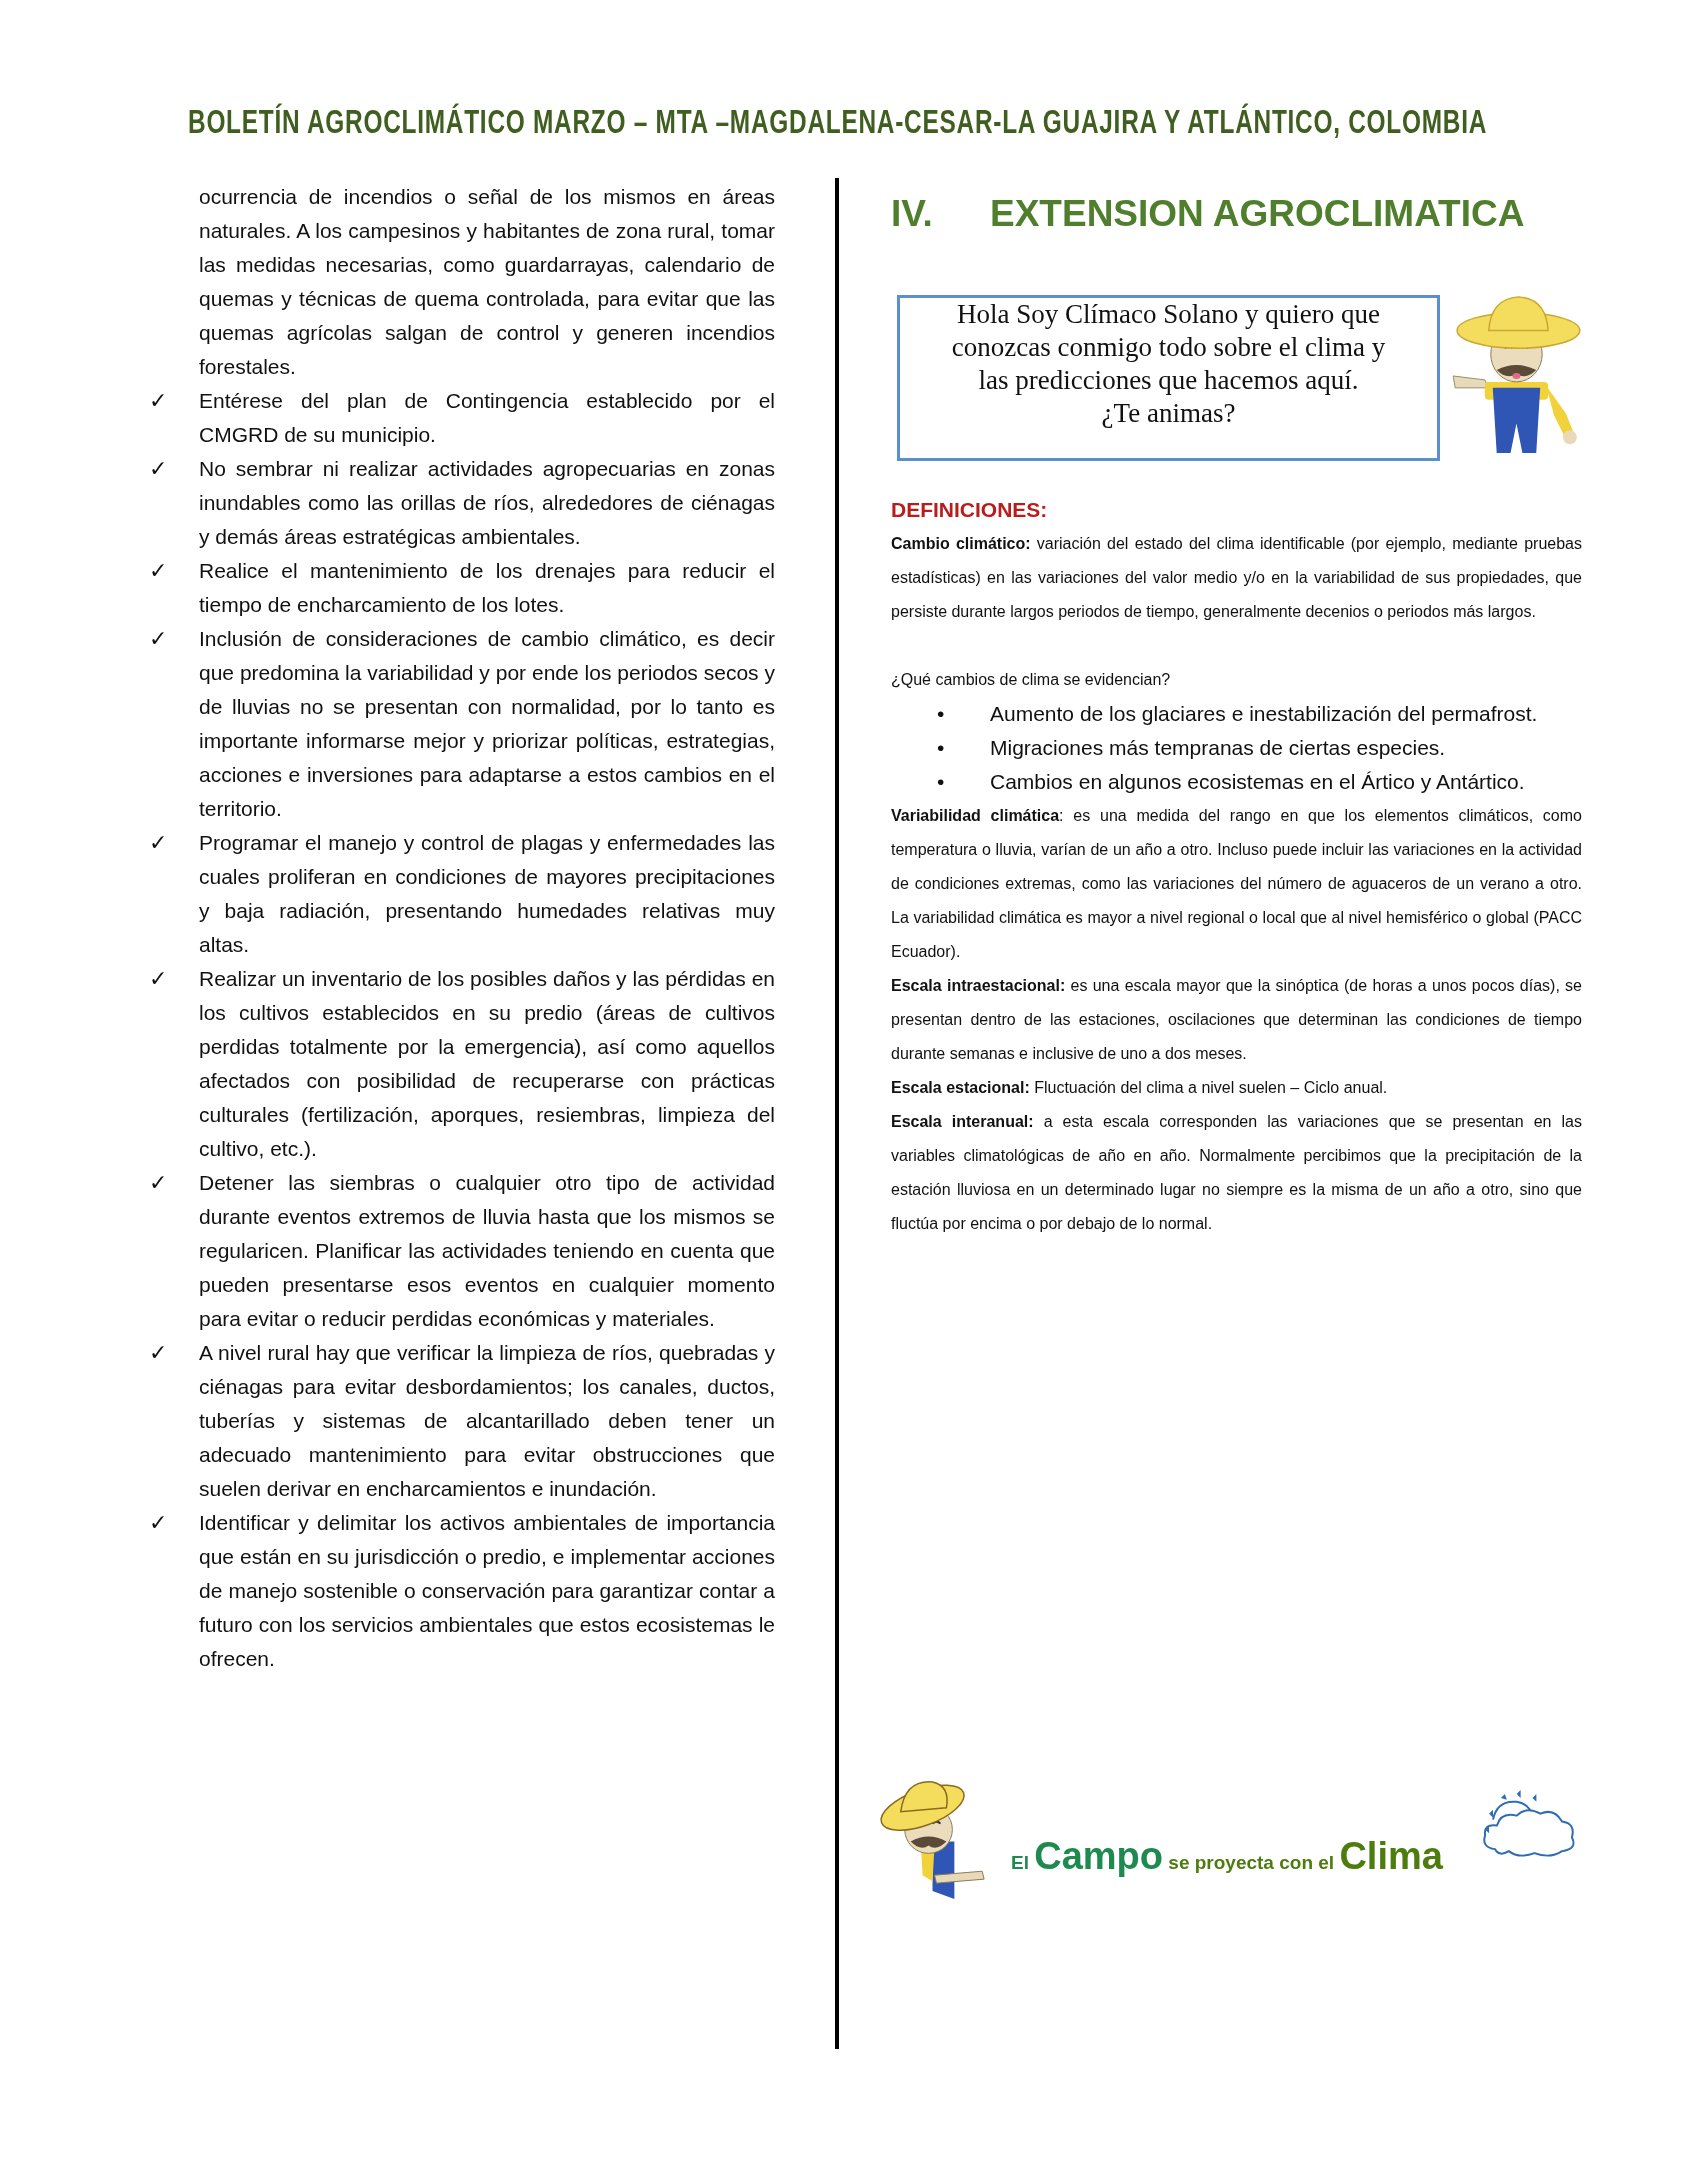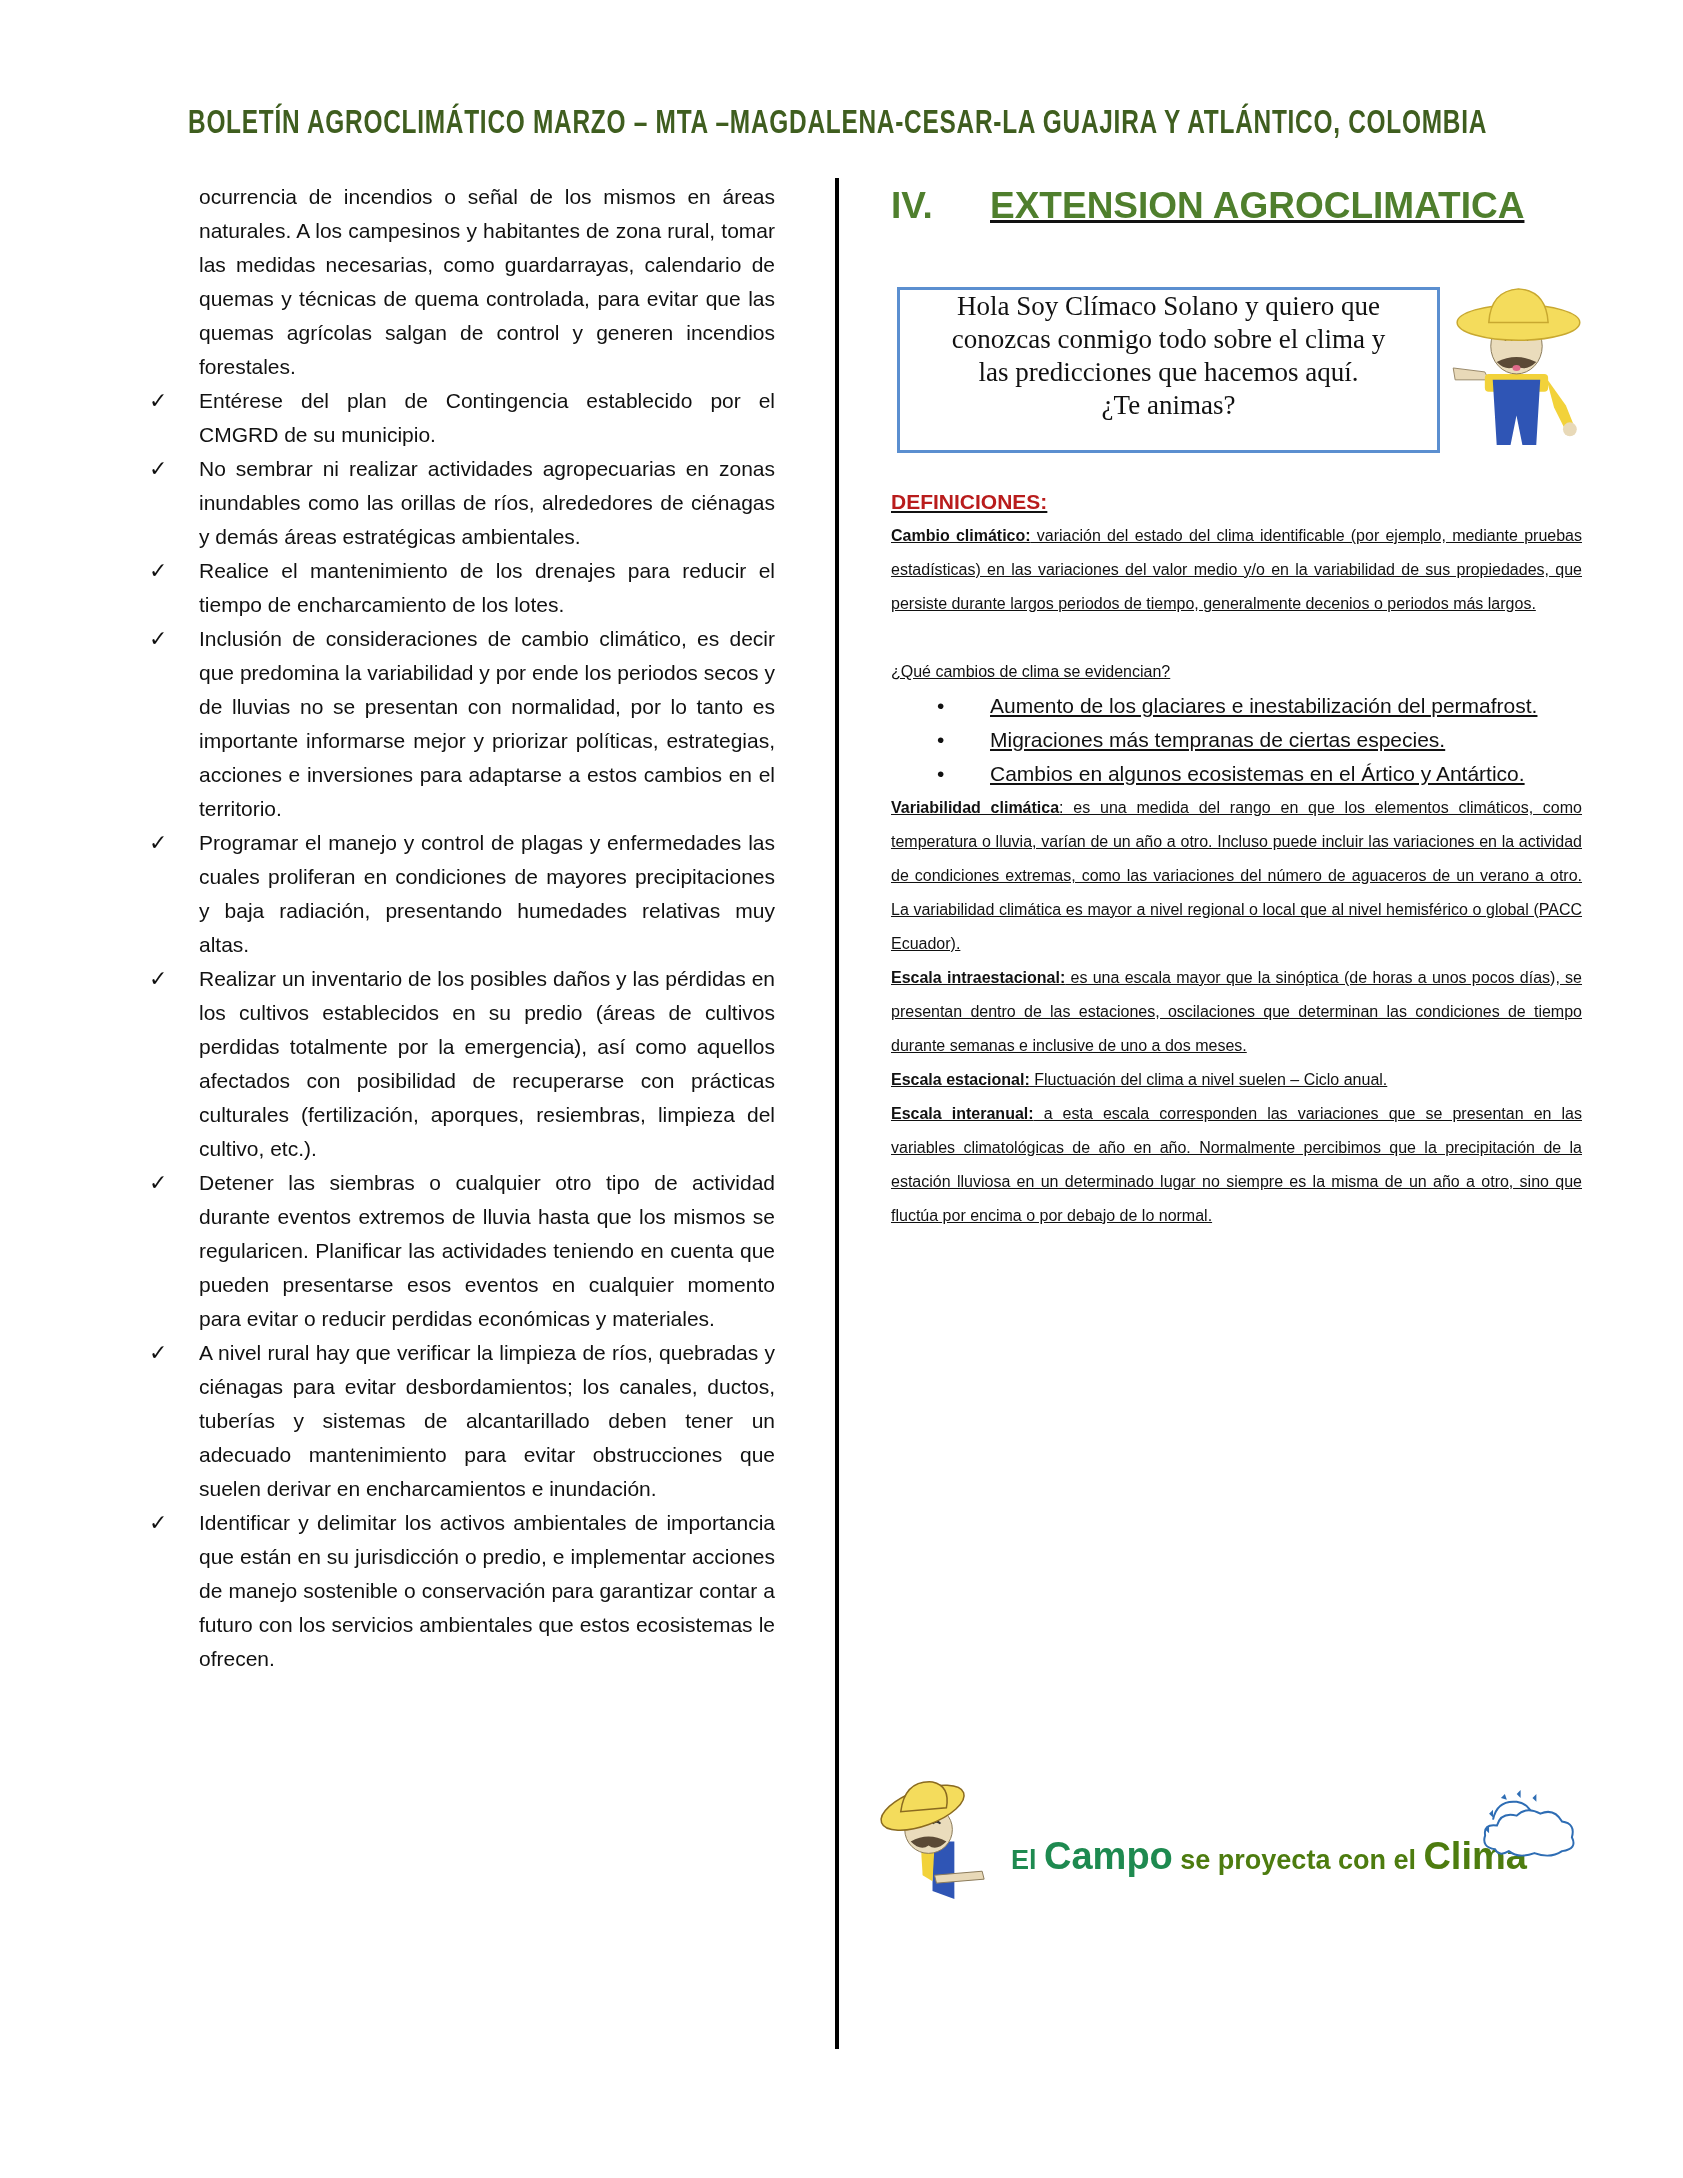--- a/index.html
+++ b/index.html
@@ -5,21 +5,21 @@
   html, body { margin: 0; padding: 0; background: #ffffff; }
   body { width: 1683px; height: 2178px; position: relative; overflow: hidden;
          font-family: "Liberation Sans", sans-serif; color: #111; }
 
   .header { position: absolute; left: 188px; top: 103px; width: 1297px; height: 44px;
             font-family: "Liberation Sans", sans-serif; font-weight: bold; color: #3f5e1f;
             font-size: 33px; letter-spacing: 1px; white-space: nowrap;
             transform: scaleX(0.74); transform-origin: left top; }
 
   .col-left { position: absolute; left: 149px; top: 180px; width: 626px; }
-  .col-right { position: absolute; left: 891px; top: 180px; width: 691px; text-decoration: underline; }
+  .col-right { position: absolute; left: 891px; top: 188px; width: 691px; }
 
   .divider { position: absolute; left: 835px; top: 178px; width: 4px; height: 1871px; background: #000; }
 
   .para { font-size: 21px; line-height: 34px; text-align: justify; margin: 0; }
   .left-intro { padding-left: 50px; }
 
   ul.checks { list-style: none; margin: 0; padding: 0; }
   ul.checks li { position: relative; padding-left: 50px; font-size: 21px; line-height: 34px; text-align: justify; }
   ul.checks li .check { position: absolute; left: 0; top: 0; font-size: 22px; }
 
@@ -39,21 +39,21 @@
   .gap { height: 34px; }
 
   ul.bullets { list-style: none; margin: 0; padding: 0; }
   ul.bullets li { position: relative; padding-left: 99px; font-size: 21px; line-height: 34px; text-align: justify; }
   ul.bullets li .dot { position: absolute; left: 46px; top: 0; }
 
   .logo { position: absolute; left: 861px; top: 1772px; width: 733px; height: 139px; }
   .logo-text { position: absolute; left: 150px; top: 63px; white-space: nowrap; font-weight: bold; }
   .logo-text .green { color: #1e8a50; }
   .logo-text .blue { color: #4d7c0f; }
-  .logo-text .sm { font-size: 27px; }
+  .logo-text .sm { font-size: 19px; }
   .logo-text .lg { font-size: 38px; }
 </style>
 </head>
 <body>
 
 <div class="header">BOLETÍN AGROCLIMÁTICO MARZO – MTA –MAGDALENA-CESAR-LA GUAJIRA Y ATLÁNTICO, COLOMBIA</div>
 
 <div class="divider"></div>
 
 <div class="col-left">

